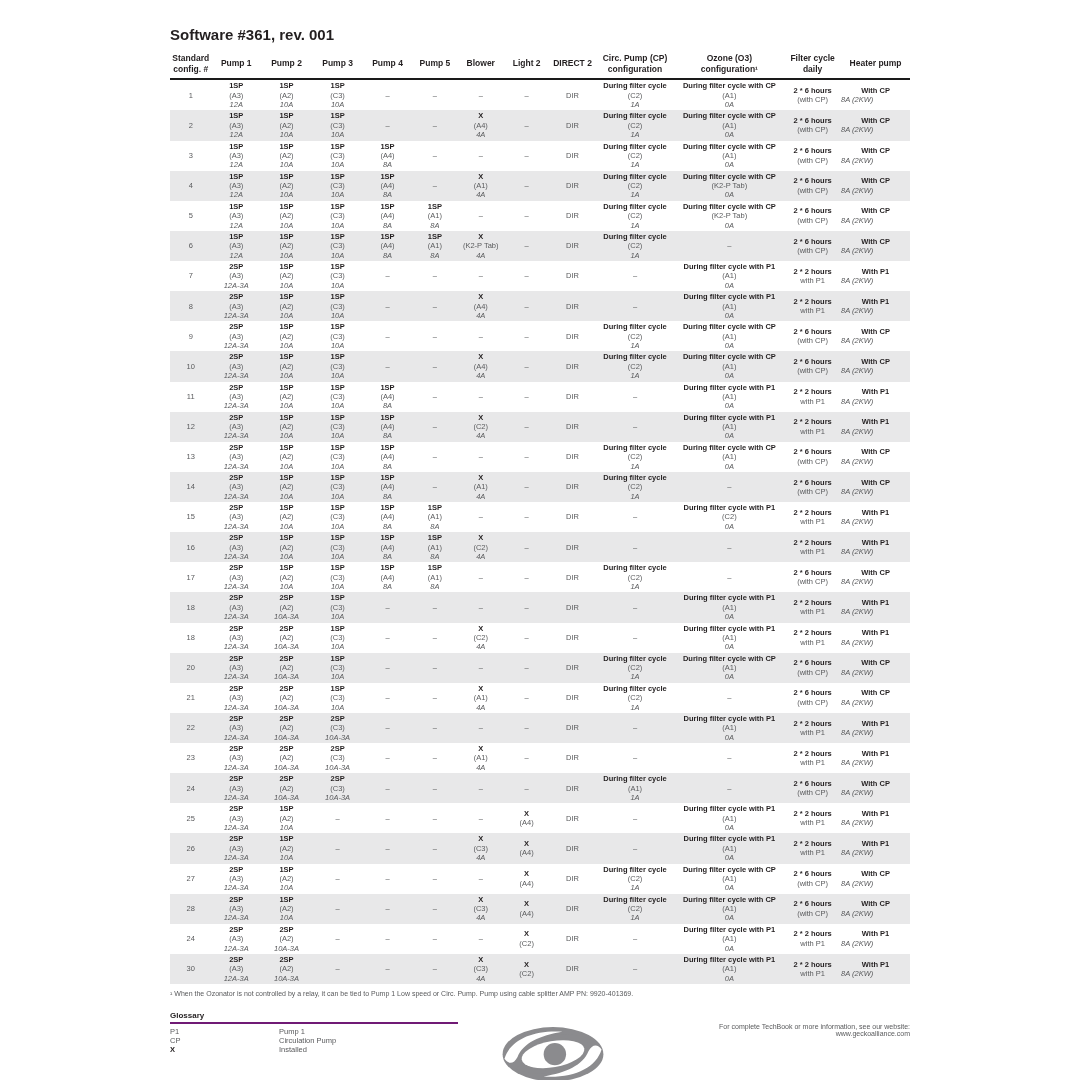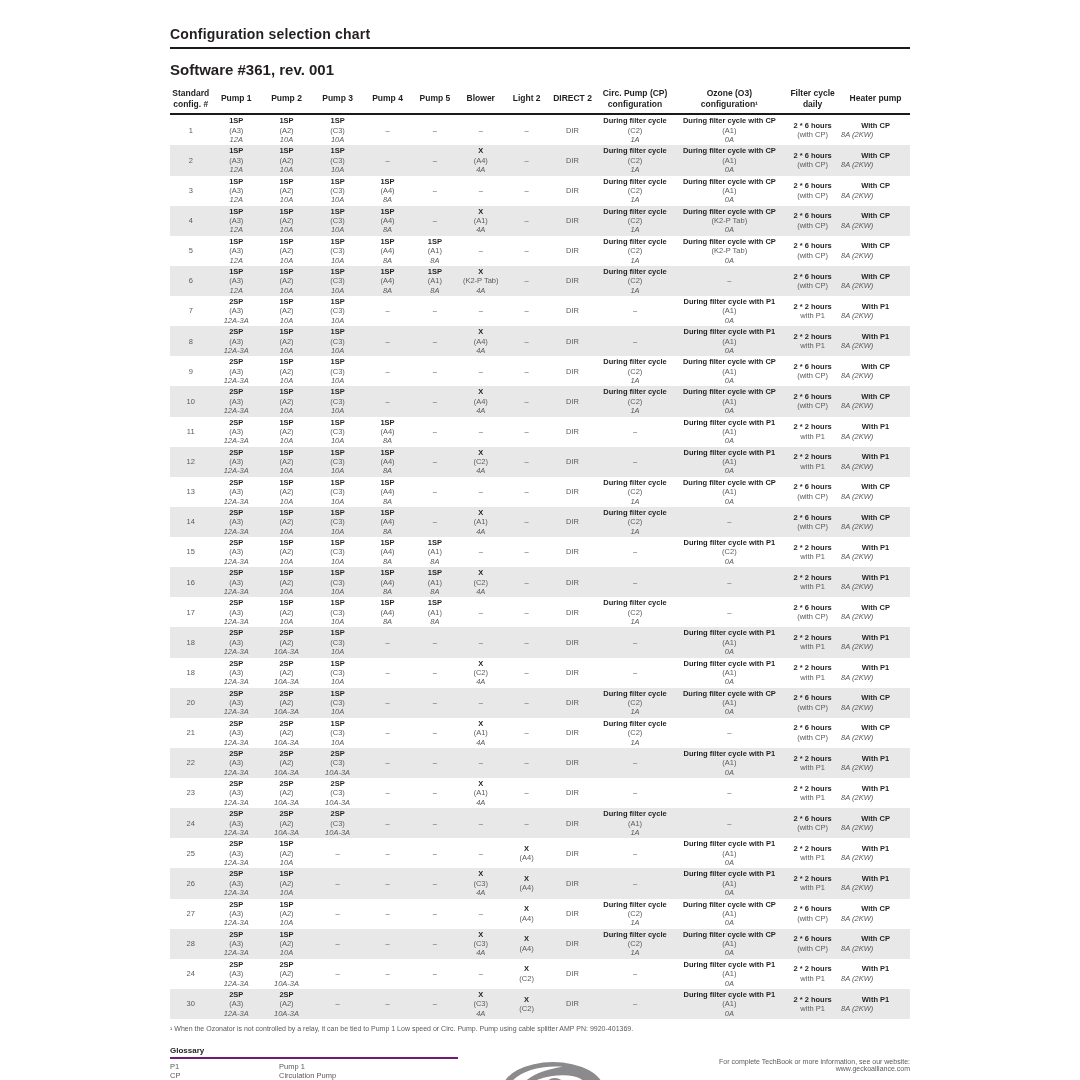--- a/index.html
+++ b/index.html
@@ -35,21 +35,20 @@
   .f-center{width:190px;flex:none;text-align:center;padding-top:14px;}
 
   .f-right{flex:1;text-align:right;font-size:7px;color:#595a5c;}
   .f-right .tech{margin-top:12px;}
 </style>
 </head>
 <body>
 
 <div class="page">
 
-  <h1 class="title">Configuration selection chart</h1>
   <div class="subtitle">Software #361, rev. 001</div>
 
   <table class="cfg">
     <colgroup>
       <col class="c0">
         <col class="c1">
         <col class="c2">
         <col class="c3">
         <col class="c4">
       <col class="c5">

